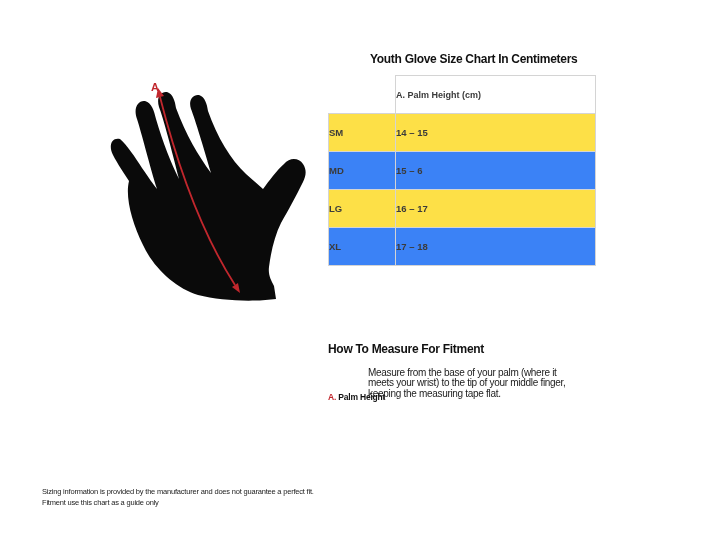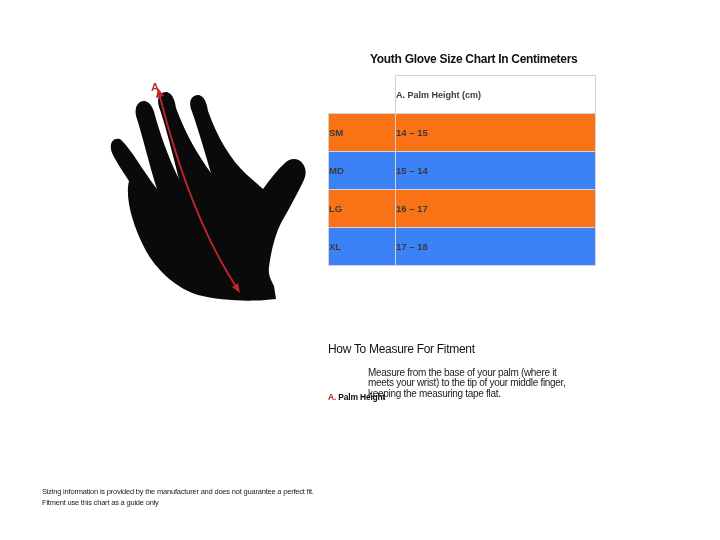--- a/index.html
+++ b/index.html
@@ -33,26 +33,26 @@
     text-align: left; vertical-align: middle;
     color: #3b3b3b;
   }
   .size-table th.col-head {
     width: 200px; height: 27px;
     font-size: 9px; font-weight: 600;
     background: #ffffff;
   }
   .size-table td.blank { border: none; background: transparent; width: 67px; }
   .size-table td { height: 38px; font-size: 9.5px; font-weight: 600; }
-  .size-table tr.alt td { background: #f97316; }
+  .size-table tr.alt td { background: #fde047; }
   .size-table tr.plain td { background: #3b82f6; }
   
   .fitment-heading {
     position: absolute; left: 328px; top: 342px;
-    font-size: 12px; font-weight: normal; color: #111111;
+    font-size: 12px; font-weight: bold; color: #111111;
     letter-spacing: -0.3px;
     text-align: center;
   }
   .measure-label {
     position: absolute; left: 328px; top: 358px;
     font-size: 8.5px; font-weight: bold; color: #111111;
     letter-spacing: -0.2px;
     margin-top: 34px;
   }
   .measure-label .letter { color: #c1272d; }
@@ -122,21 +122,21 @@
         <tr>
       <td class="blank"></td>
       <th class="col-head">A. Palm Height (cm)</th>
     </tr>
     <tr class="alt">
       <td>SM</td>
       <td>14 – 15</td>
     </tr>
     <tr class="plain">
       <td>MD</td>
-      <td>15 – 14</td>
+      <td>15 – 6</td>
     </tr>
     <tr class="alt">
       <td>LG</td>
       <td>16 – 17</td>
     </tr>
     <tr class="plain">
       <td>XL</td>
       <td>17 – 18</td>
     </tr>
   </tbody>

